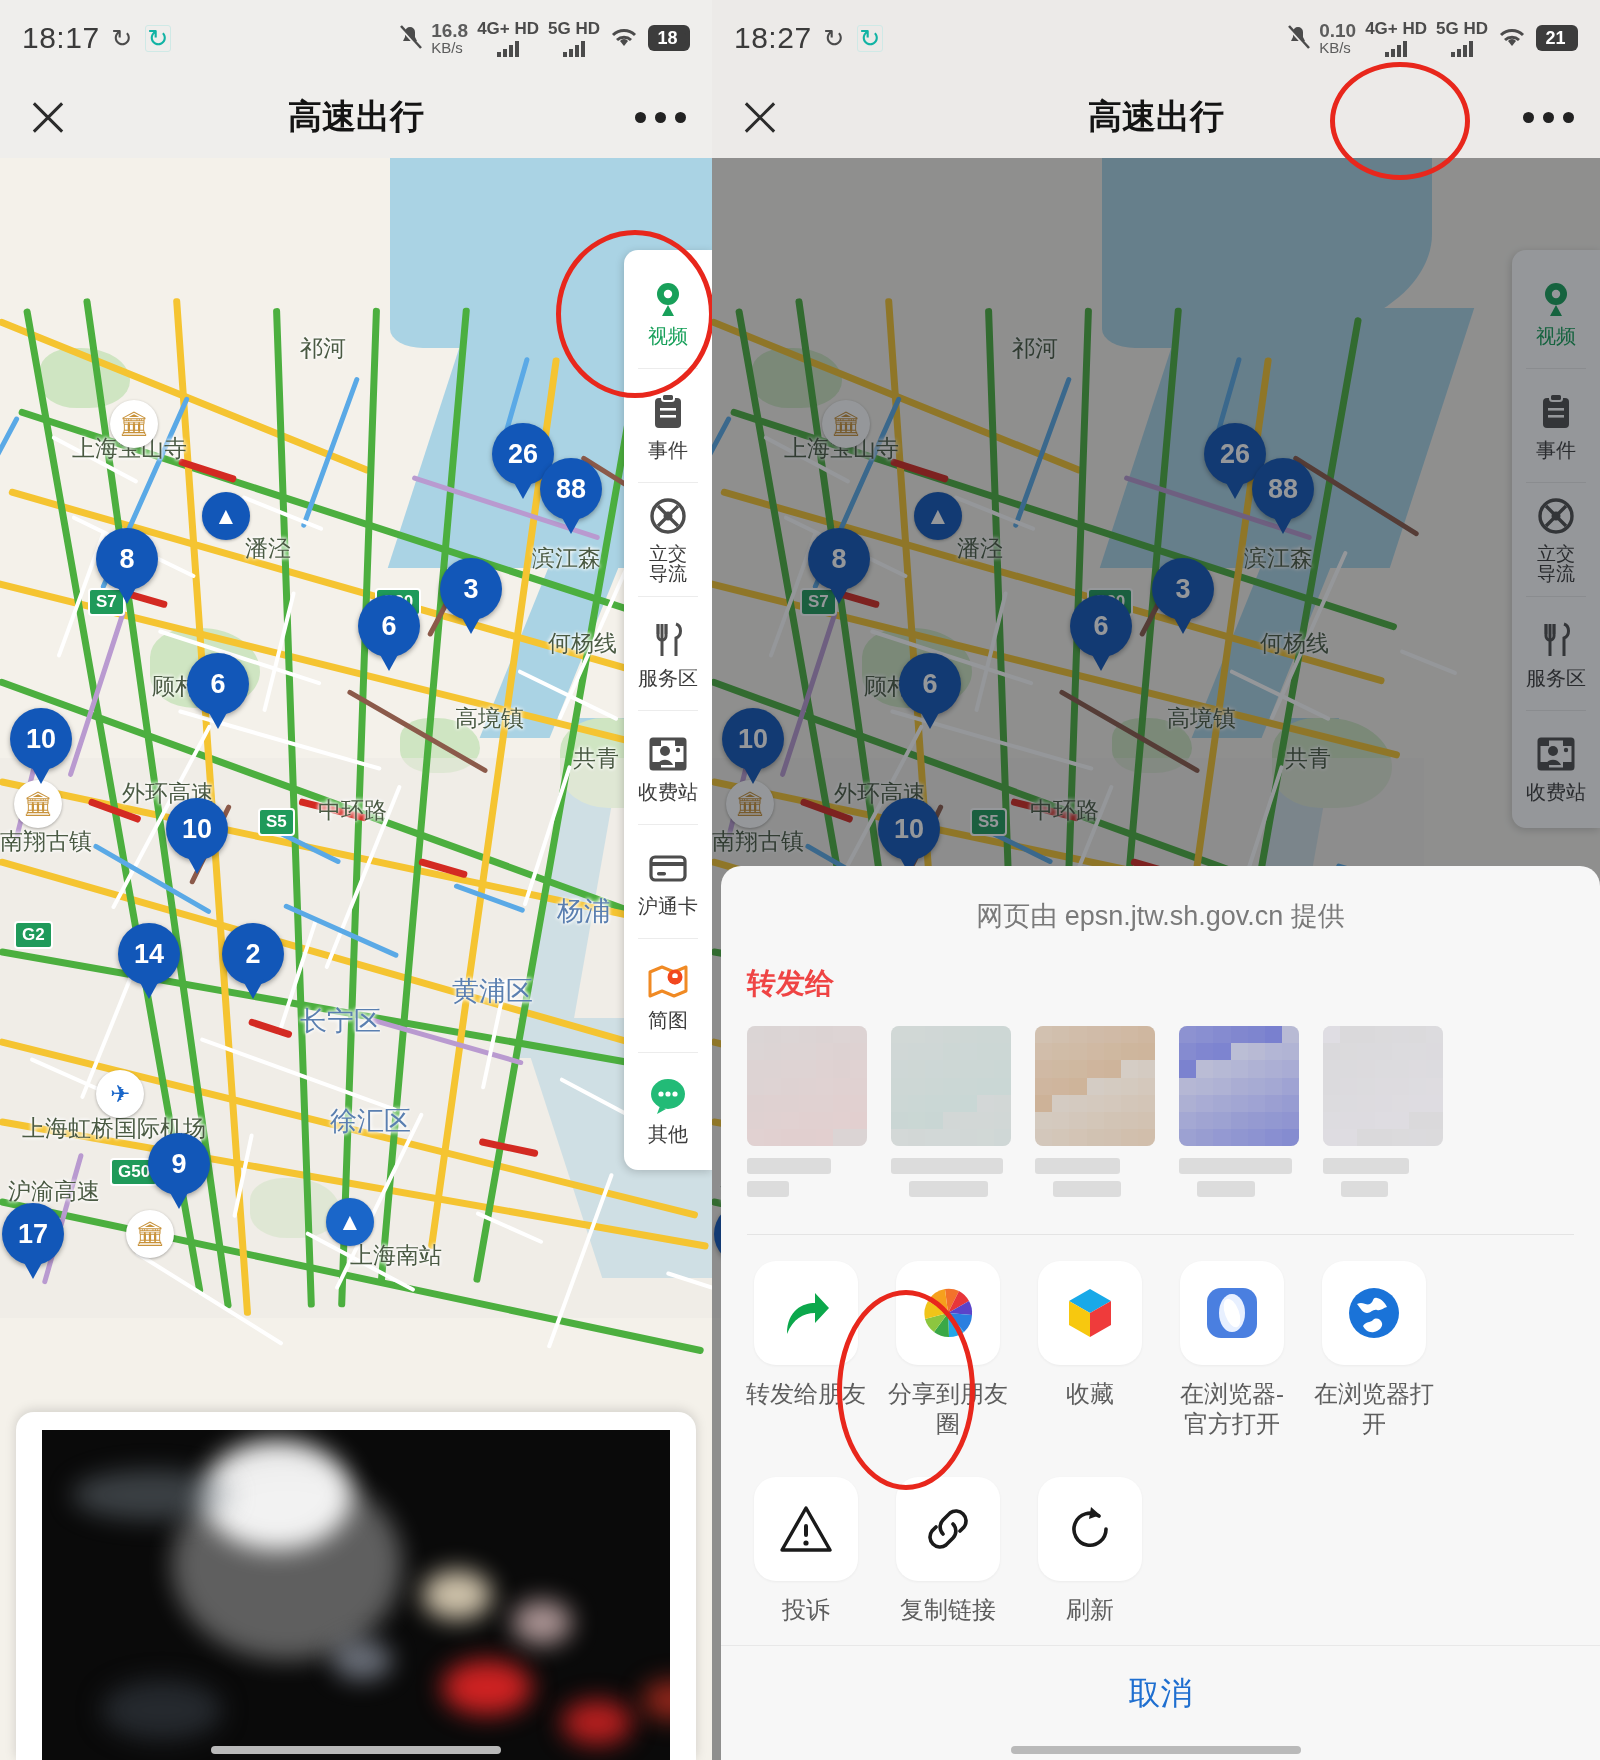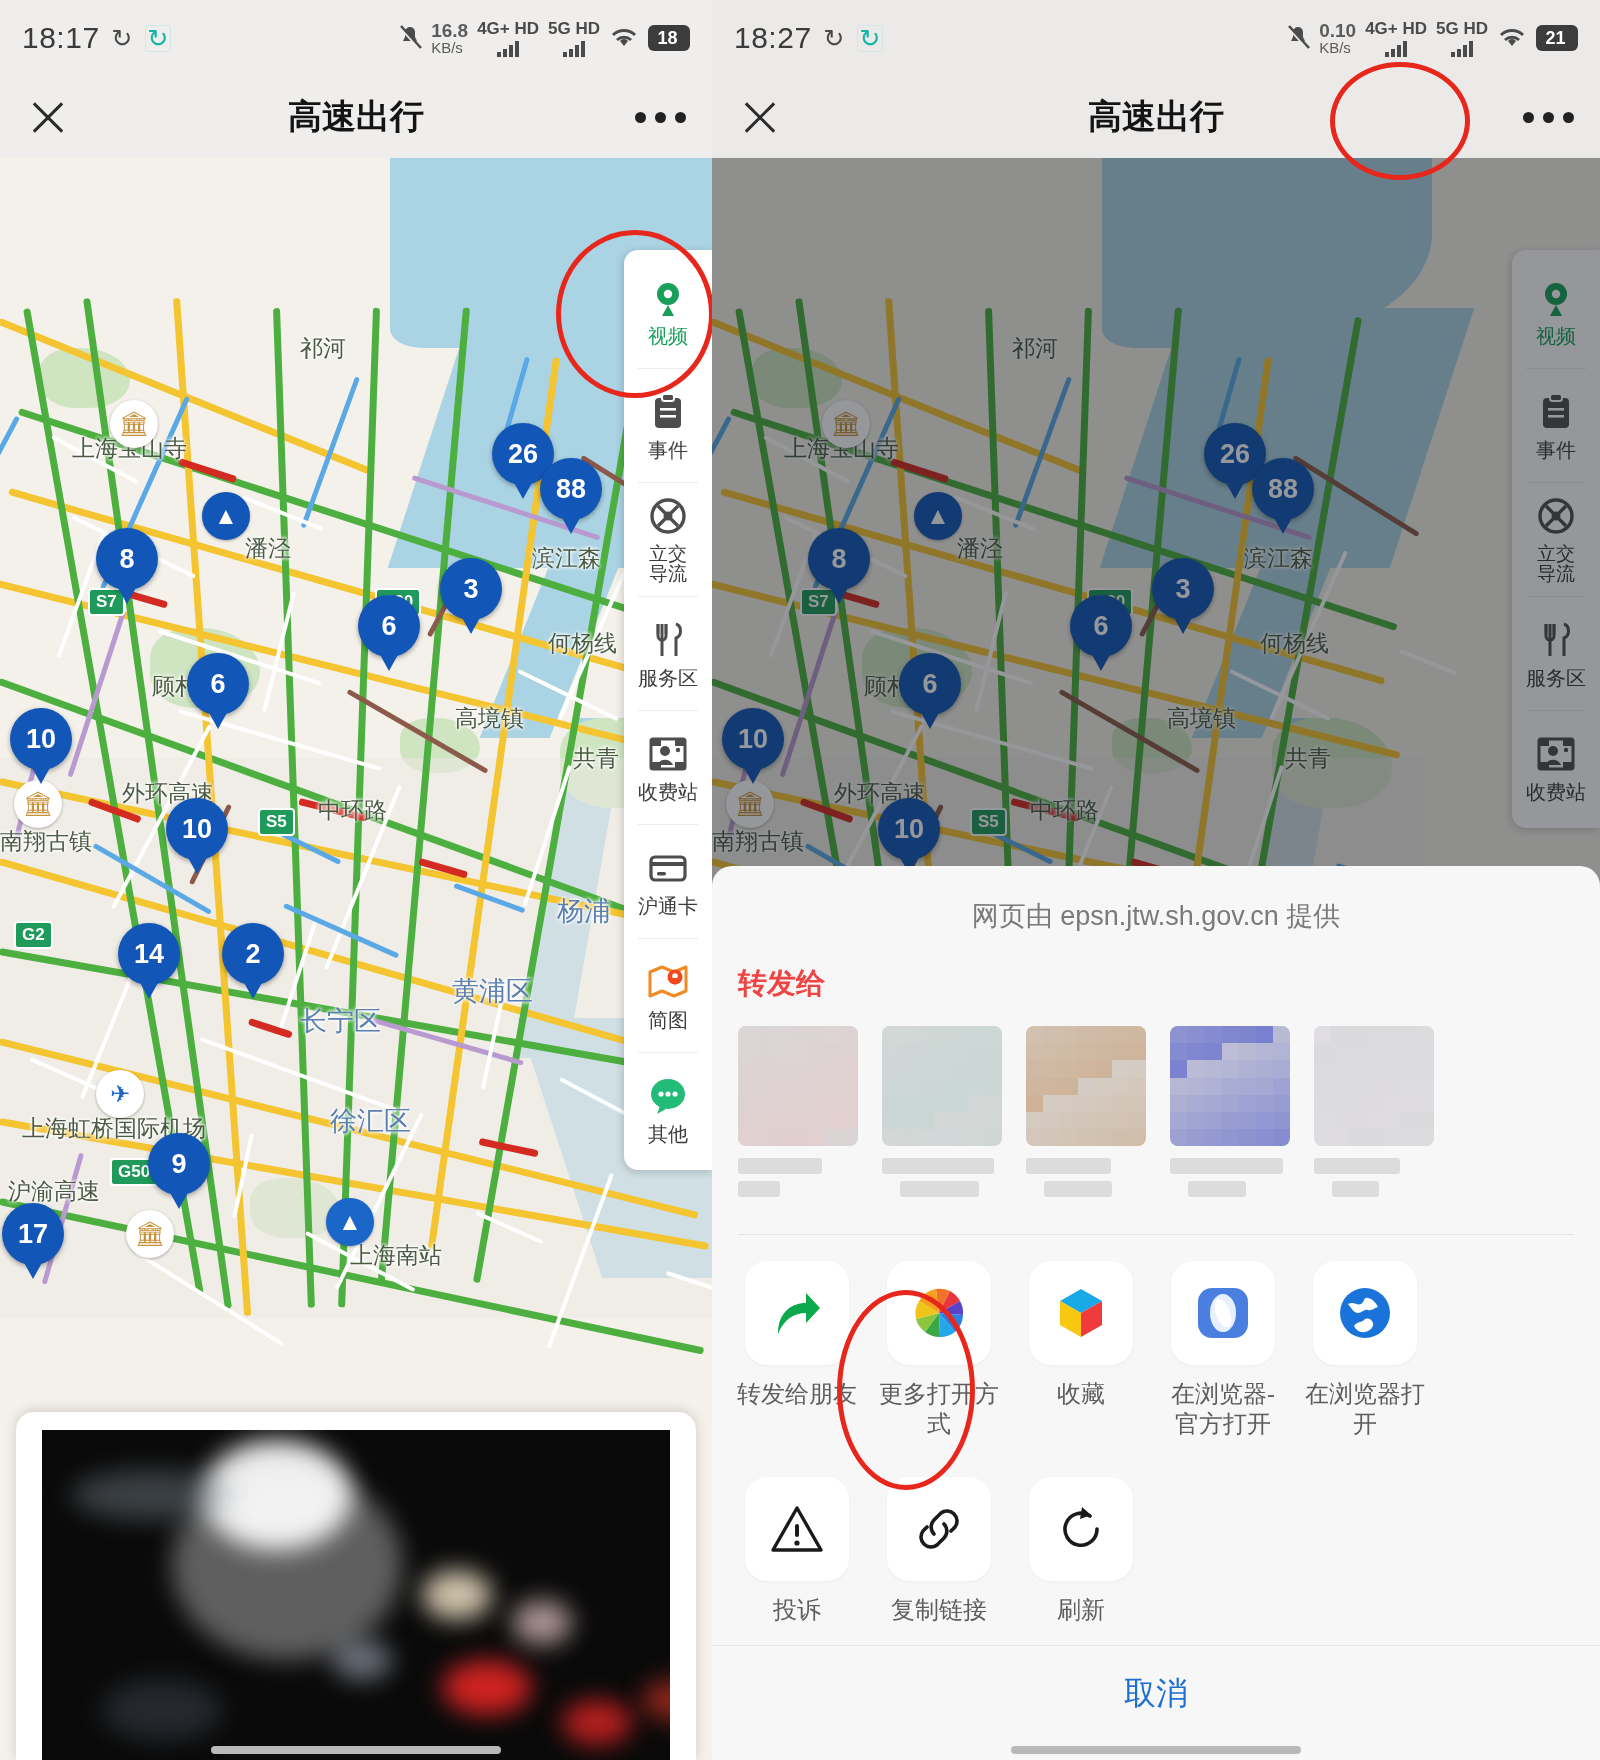--- a/index.html
+++ b/index.html
@@ -97,21 +97,21 @@
   .glow { position:absolute; border-radius:50%; filter:blur(12px); }
 
   
   .gesture { position:absolute; bottom:6px; left:50%; transform:translateX(-50%); width:290px; height:8px;
              background:#b9b9b9; border-radius:4px; z-index:60;}
 
   
   .dim { position:absolute; inset:0; background:rgba(20,24,30,.45); z-index:10;}
 
   
-  .sheet { position:absolute; left:0; right:0; bottom:0; background:#f7f7f7; border-radius:20px 20px 0 0; z-index:30;
+  .sheet { position:absolute; left:9px; right:0; bottom:0; background:#f7f7f7; border-radius:20px 20px 0 0; z-index:30;
            display:flex; flex-direction:column;}
   .sheet-provider { text-align:center; font-size:27px; color:#7a7a7a; padding:32px 0 26px 0;}
   .sheet-sec-title { font-size:29px; color:#ef4444; font-weight:700; padding:4px 26px 14px 26px;}
   .contacts { display:flex; gap:24px; padding:8px 26px 10px 26px; overflow:hidden;}
   .contact { width:120px; flex:0 0 120px; }
   .c-avatar { width:120px; height:120px; border-radius:8px; overflow:hidden; position:relative; background:#d8d8d8;}
   .c-name { margin-top:12px; height:44px; }
   .blurbar { background:#dcdcdc; border-radius:3px; height:16px; margin-bottom:7px;}
   .sheet-divider { height:1px; background:#e4e4e4; margin:22px 26px 0 26px;}
   .actions { display:flex; gap:0; padding:26px 14px 4px 14px;}
@@ -989,21 +989,21 @@
         <path d="M0 0 L21 -12 A24 24 0 0 1 24 2 Z" fill="#5b43c9"></path>
         <path d="M0 0 L24 2 A24 24 0 0 1 16 19 Z" fill="#2a7fe0"></path>
         <path d="M0 0 L16 19 A24 24 0 0 1 1 24 Z" fill="#24a7e8"></path>
         <path d="M0 0 L1 24 A24 24 0 0 1 -14 19 Z" fill="#3aa846"></path>
         <path d="M0 0 L-14 19 A24 24 0 0 1 -23 6 Z" fill="#8cc63f"></path>
         <path d="M0 0 L-23 6 A24 24 0 0 1 -20 -12 Z" fill="#f0c419"></path>
         <path d="M0 0 L-20 -12 A24 24 0 0 1 -3 -24 Z" fill="#f6a01d"></path>
         </g>
                 </svg>
               </div>
-      <div class="a-lbl">更多打开方式</div>
+      <div class="a-lbl">分享到朋友圈</div>
     </div>
     <div class="action">
       <div class="a-ico">
                 <svg width="58" height="58" viewBox="0 0 58 58">
                   <path d="M29 5 L50 17 L29 29 L8 17z" fill="#18a9e8"></path>
                   <path d="M8 17 L29 29 V53 L8 41z" fill="#f7c80f"></path>
                   <path d="M50 17 L29 29 V53 L50 41z" fill="#ef3b3b"></path>
                 </svg>
               </div>
       <div class="a-lbl">收藏</div>

